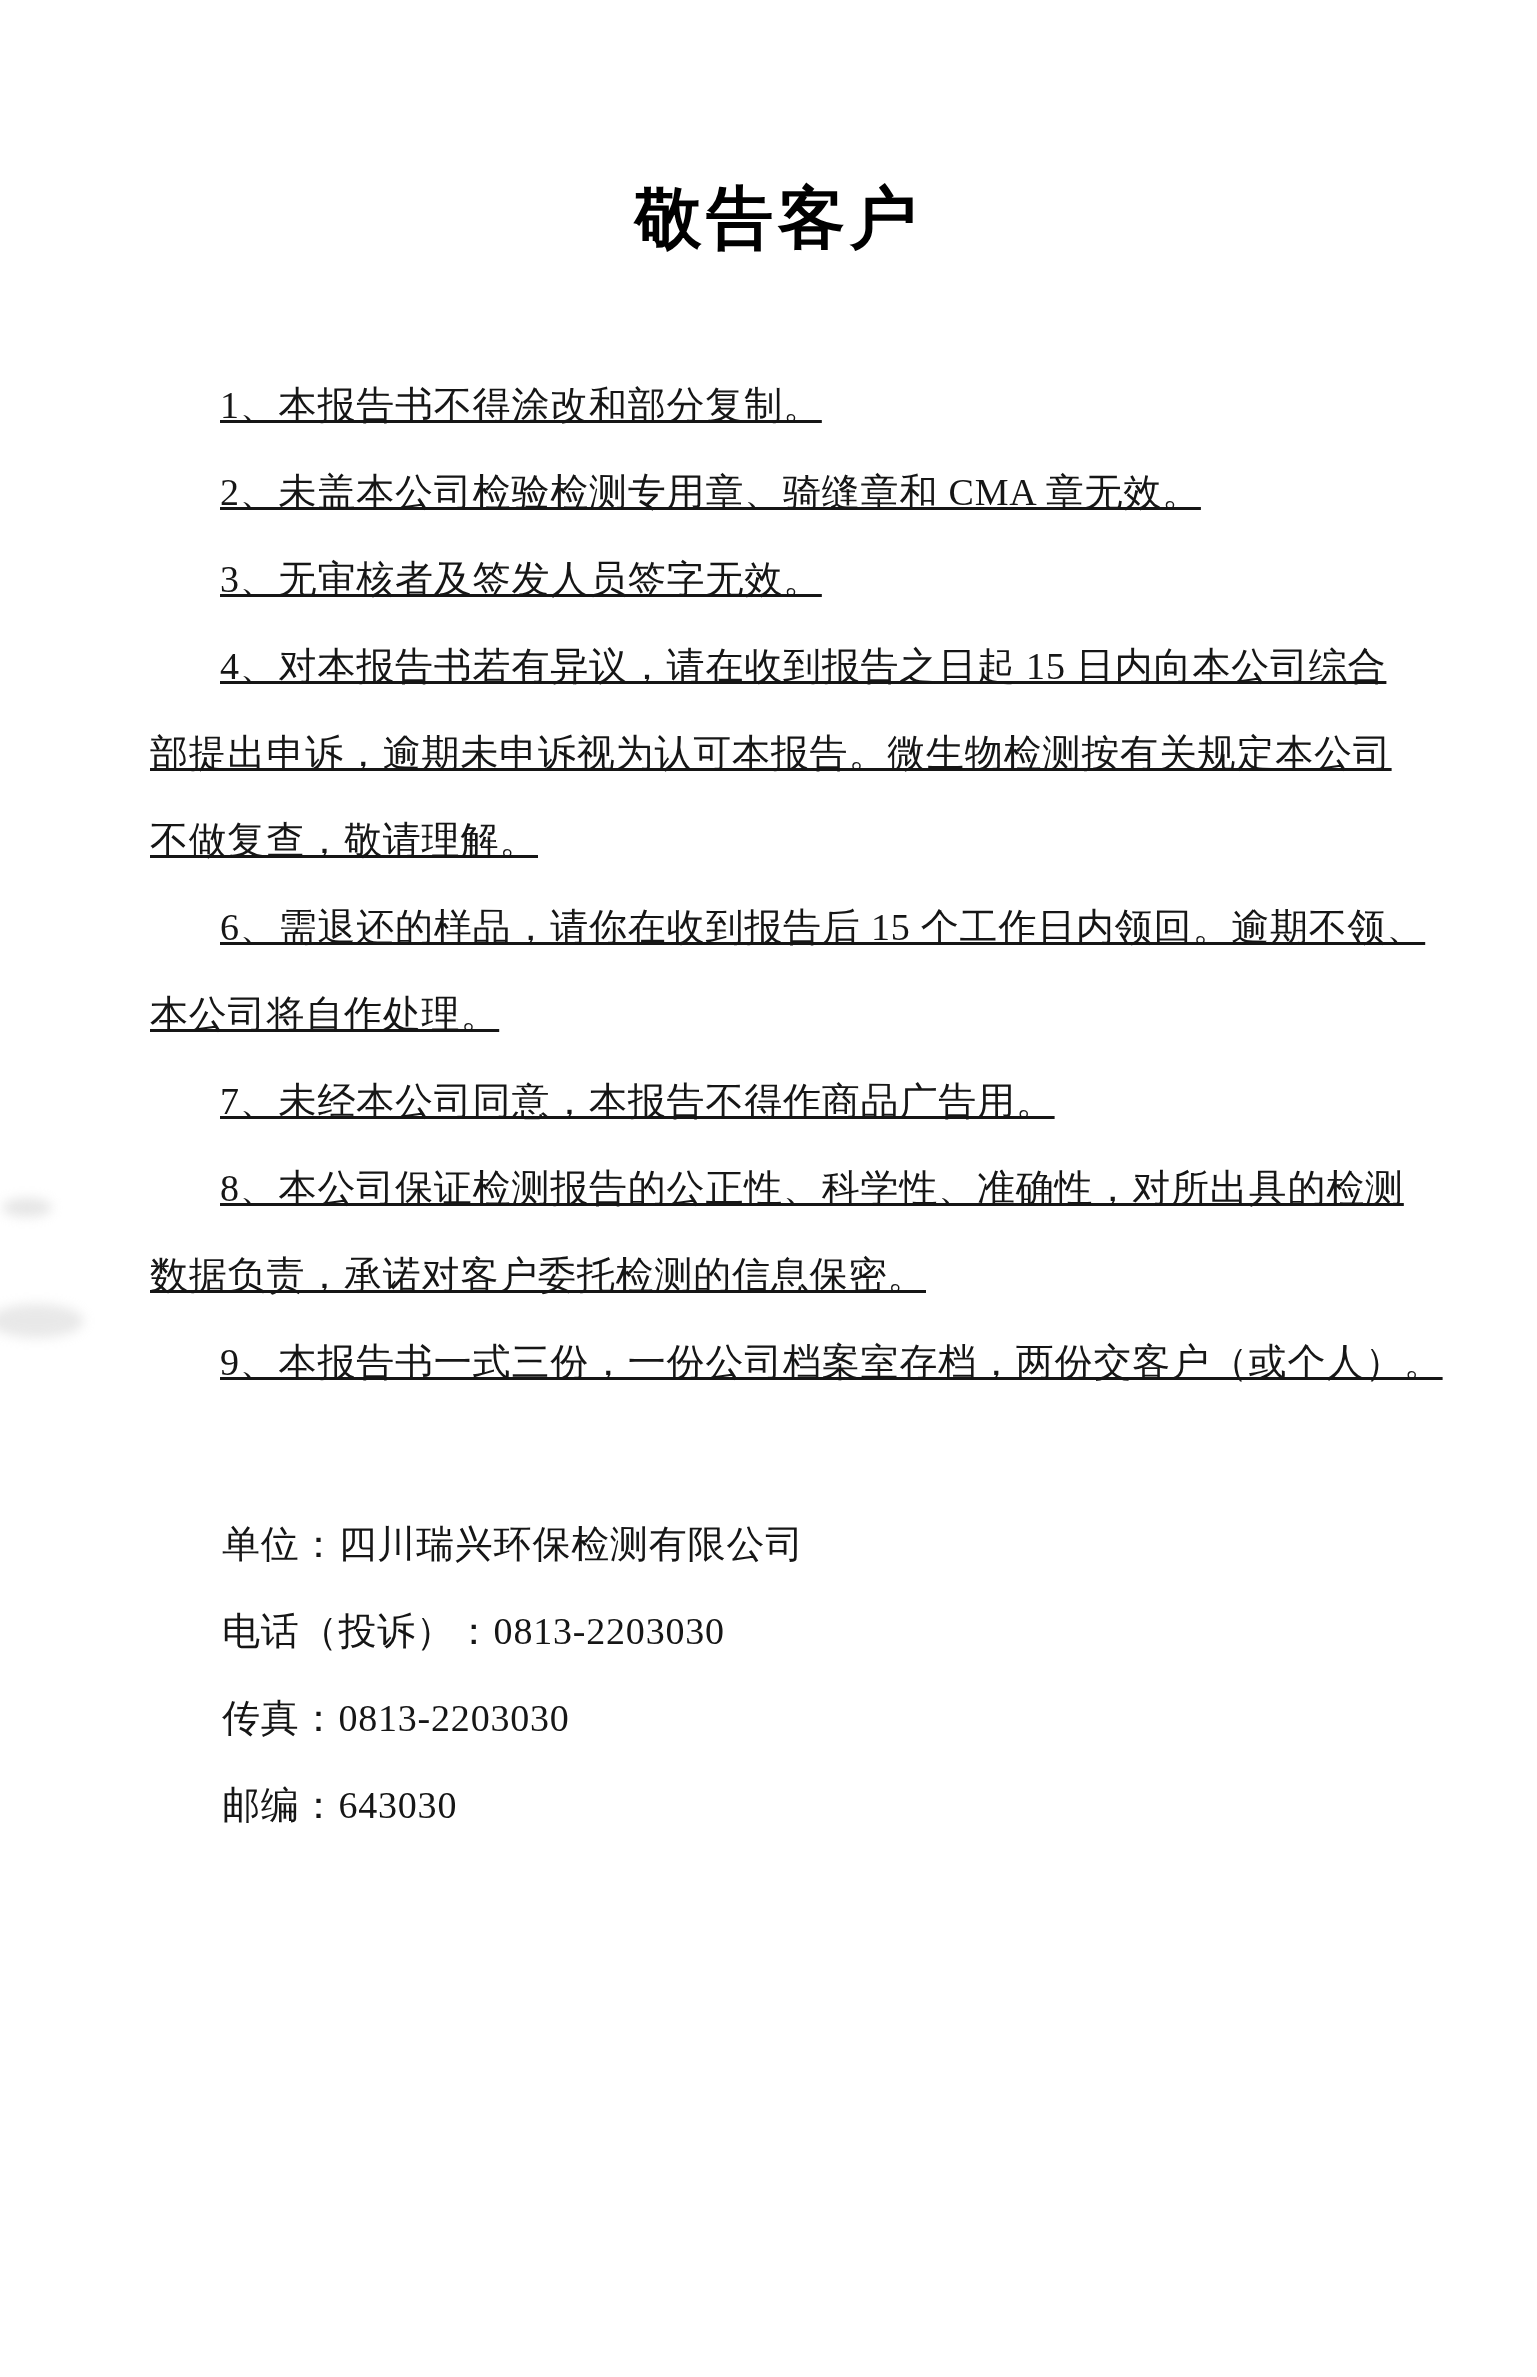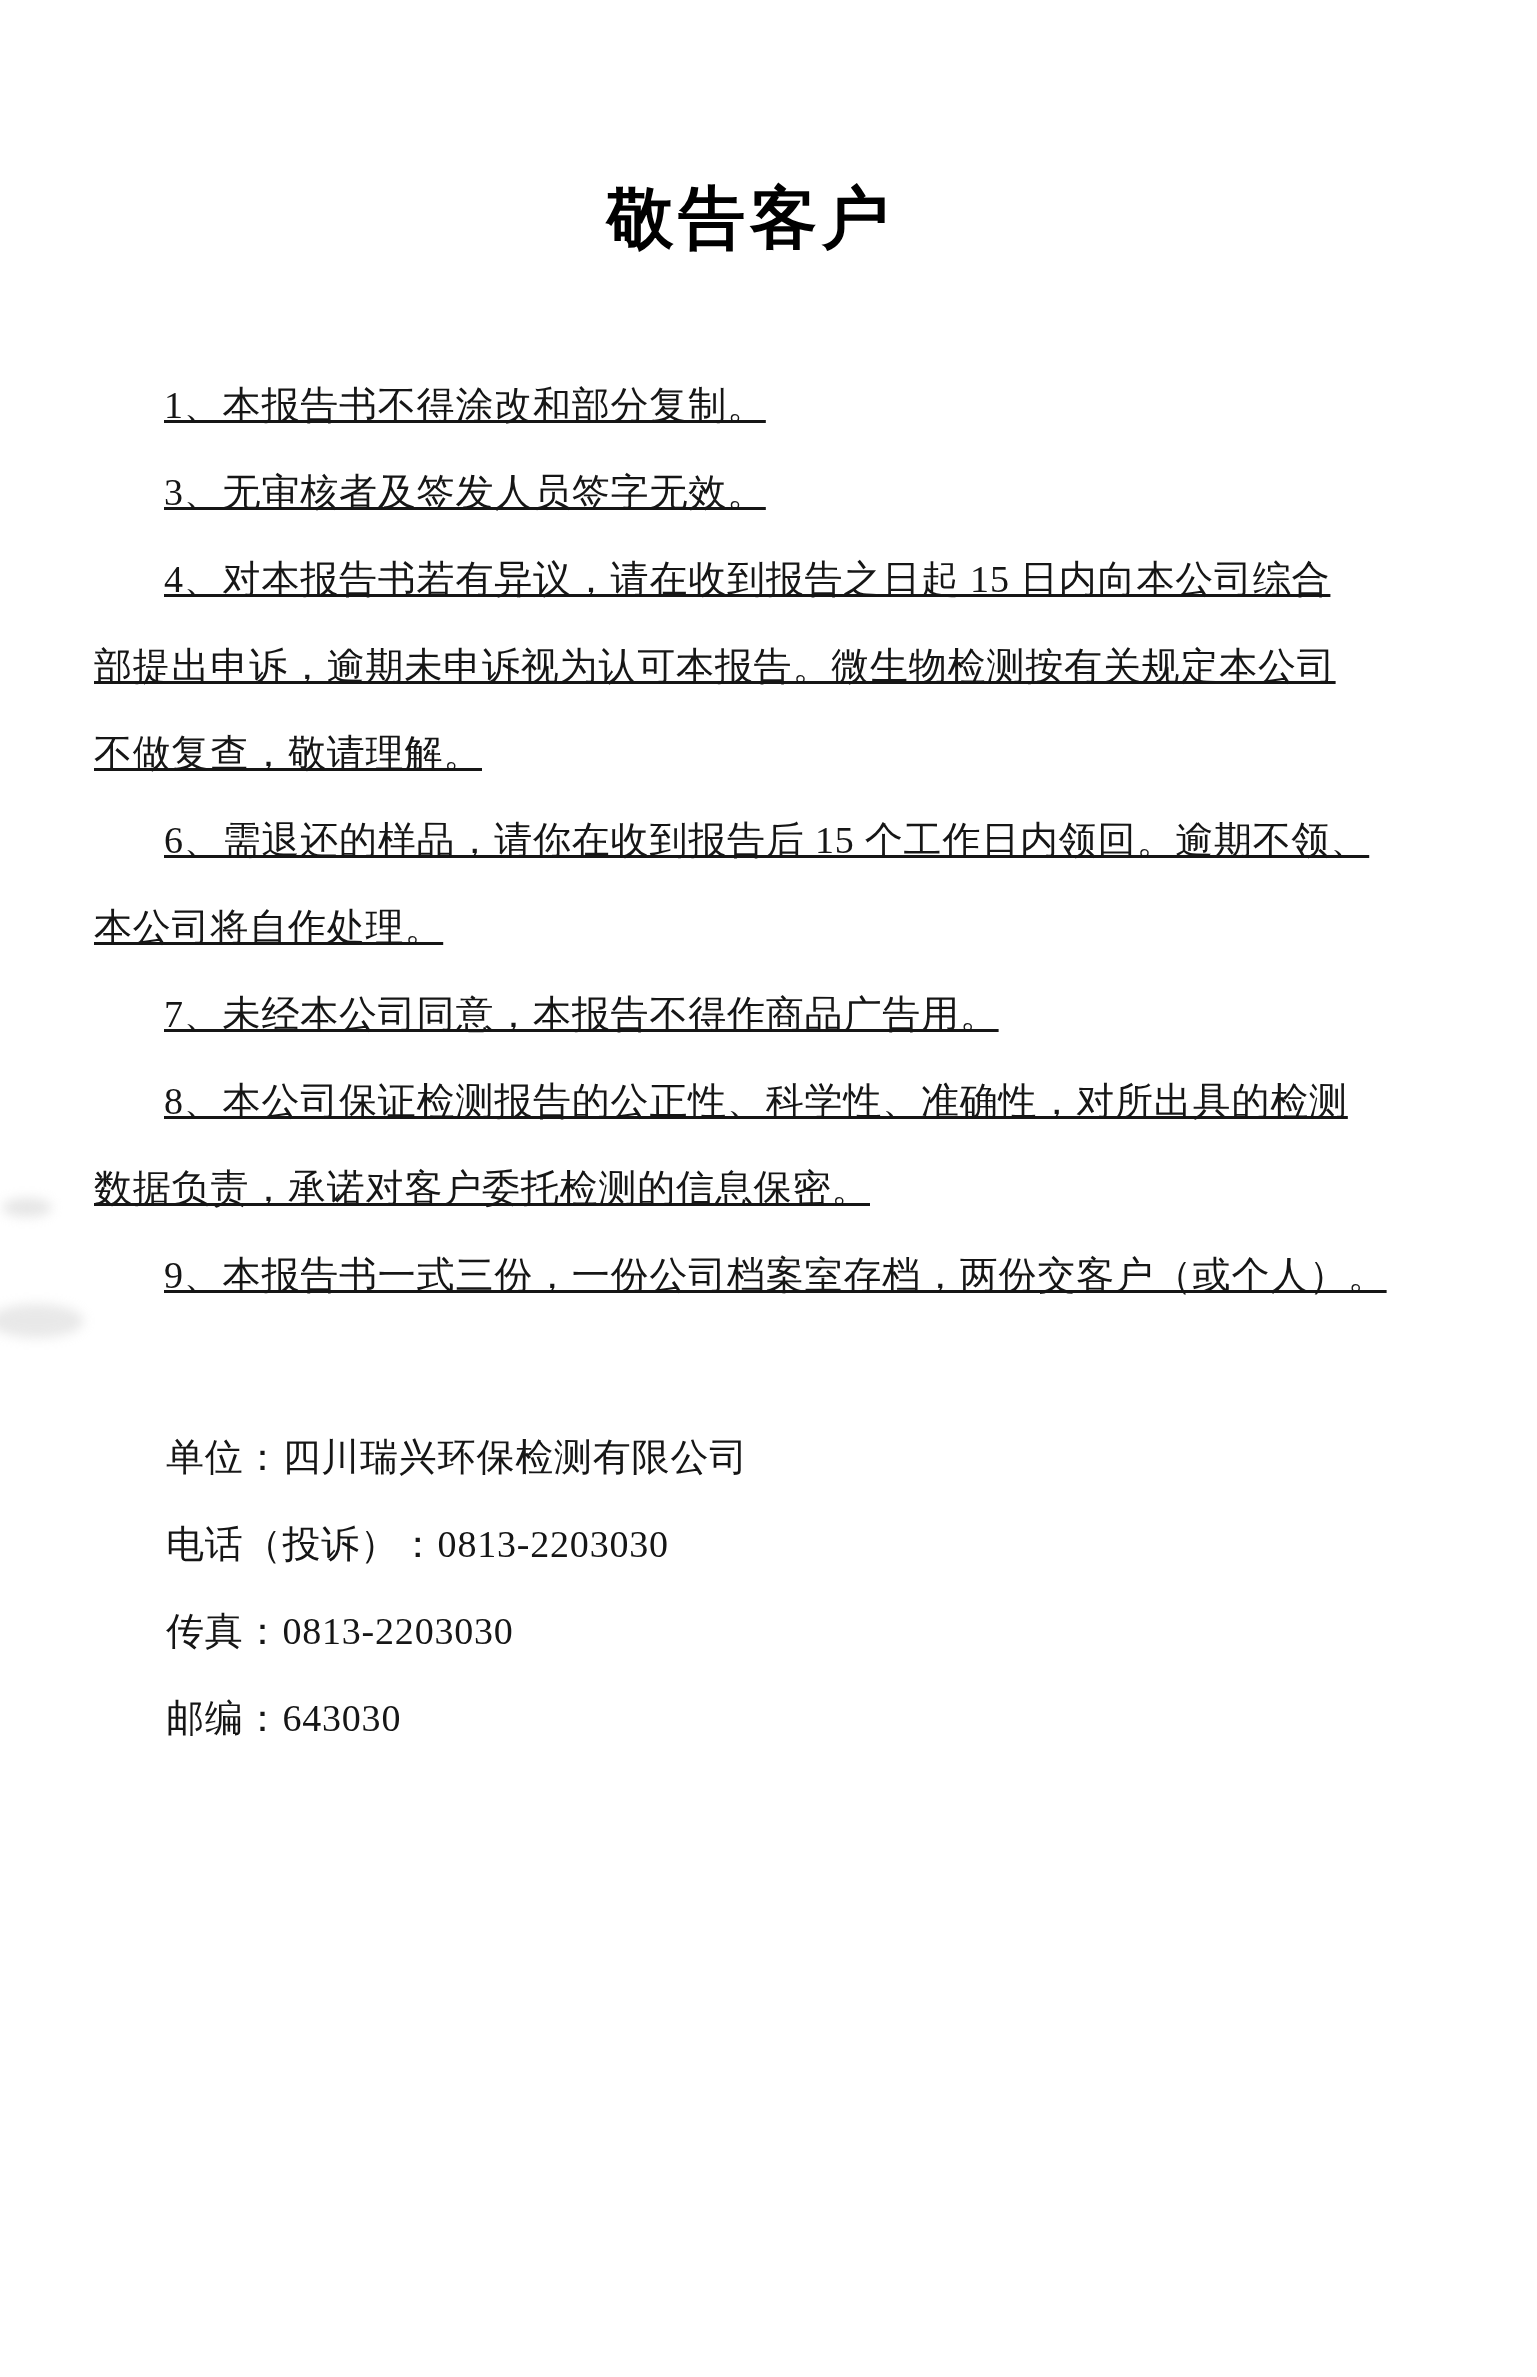--- a/index.html
+++ b/index.html
@@ -15,21 +15,22 @@
     font-family: "Liberation Serif", "DejaVu Serif", serif;
     color: #161616;
   }
   .page {
     position: relative;
     width: 1538px;
     height: 2377px;
     background: #fff;
   }
   .content {
-    padding: 170px 24px 0 94px;
+    padding: 170px 24px 0 118px;
+    margin-left: 32px;
   }
   .doc-title {
     margin: 0 108px 0 0;
     font-family: "Liberation Sans", "DejaVu Sans", sans-serif;
     font-weight: 700;
     font-size: 67px;
     line-height: 96px;
     letter-spacing: 4.8px;
     text-align: center;
     color: #000;
@@ -80,20 +81,21 @@
 </head>
 <body>
 
 <div class="page">
   <div class="content">
 
     <h1 class="doc-title">敬告客户</h1>
 
     <div class="notices">
       <p>1、本报告书不得涂改和部分复制。</p>
+      <p>2、未盖本公司检验检测专用章、骑缝章和 CMA 章无效。</p>
       <p>3、无审核者及签发人员签字无效。</p>
       <p>4、对本报告书若有异议，请在收到报告之日起 15 日内向本公司综合
 部提出申诉，逾期未申诉视为认可本报告。微生物检测按有关规定本公司
 不做复查，敬请理解。</p>
       <p>6、需退还的样品，请你在收到报告后 15 个工作日内领回。逾期不领、
 本公司将自作处理。</p>
       <p>7、未经本公司同意，本报告不得作商品广告用。</p>
       <p>8、本公司保证检测报告的公正性、科学性、准确性，对所出具的检测
 数据负责，承诺对客户委托检测的信息保密。</p>
       <p>9、本报告书一式三份，一份公司档案室存档，两份交客户（或个人）。</p>

